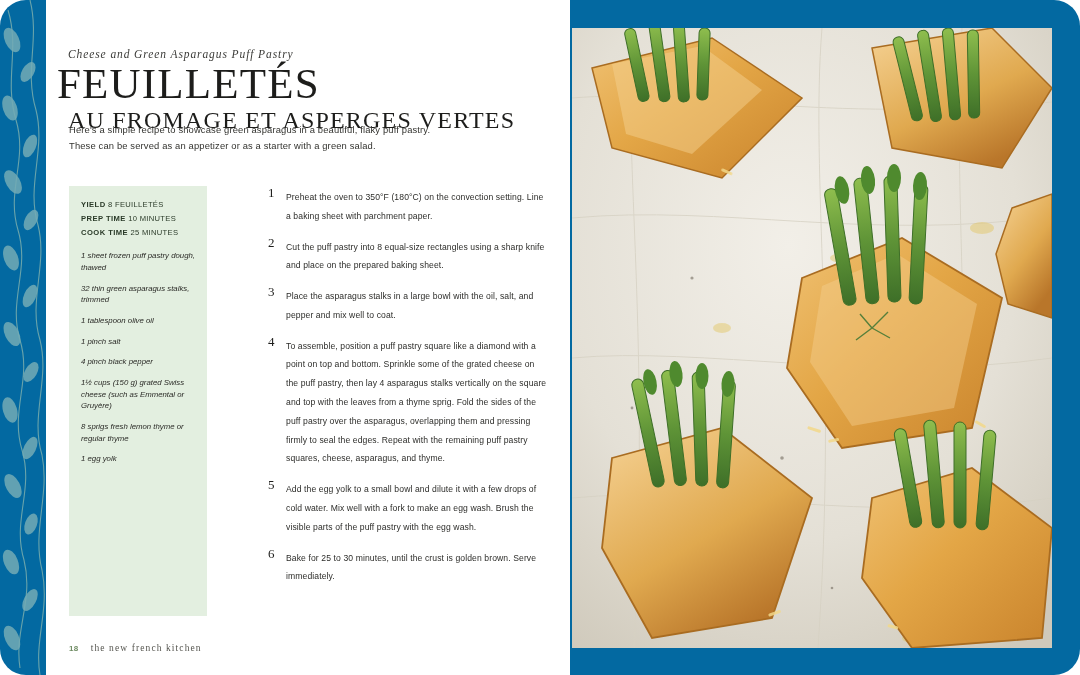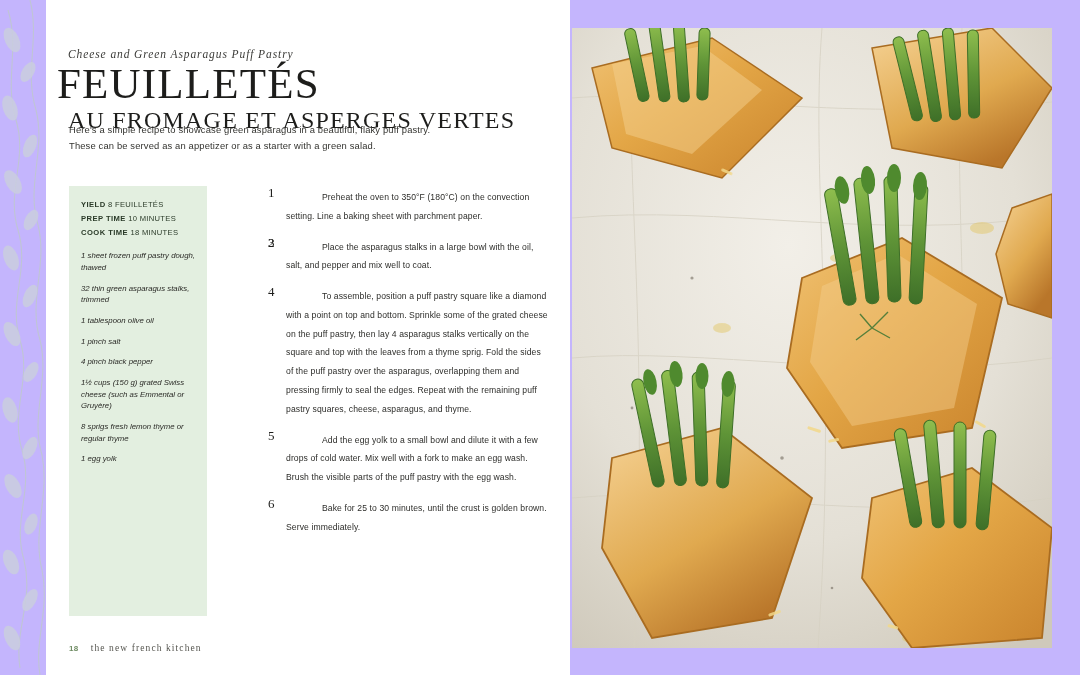--- a/index.html
+++ b/index.html
@@ -12,21 +12,22 @@
     width: 1080px;
     height: 675px;
     font-family: "Liberation Sans", sans-serif;
     overflow: hidden;
   }
 
   #page {
     position: relative;
     width: 1080px;
     height: 675px;
-    background: #c4b5fd;
+    background: #0369a1;
+    border-radius: 26px;
   }
 
   
   .leaf-border {
     position: absolute;
     left: 0;
     top: 0;
     width: 46px;
     height: 675px;
     opacity: 0.55;
@@ -134,21 +135,20 @@
     top: -1px;
     font-family: "Liberation Serif", serif;
     font-size: 13px;
     color: #1d1d1b;
   }
   .step .txt {
     font-size: 8.6px;
     line-height: 1.72;
     color: #2d2d2a;
     letter-spacing: 0.1px;
-    margin-left: 36px;
   }
 
   
   .footer {
     position: absolute;
     left: 23px;
     bottom: 22px;
     display: flex;
     align-items: baseline;
     gap: 12px;
@@ -221,41 +221,42 @@
         <div>
           <span class="k">YIELD</span>
           <span>8 FEUILLETÉS</span>
         </div>
         <div>
           <span class="k">PREP TIME</span>
           <span>10 MINUTES</span>
         </div>
         <div>
           <span class="k">COOK TIME</span>
-          <span>18 MINUTES</span>
+          <span>25 MINUTES</span>
         </div>
       </div>
 
       <div class="ing">1 sheet frozen puff pastry dough, thawed</div>
       <div class="ing">32 thin green asparagus stalks, trimmed</div>
       <div class="ing">1 tablespoon olive oil</div>
       <div class="ing">1 pinch salt</div>
       <div class="ing">4 pinch black pepper</div>
       <div class="ing">1½ cups (150 g) grated Swiss cheese (such as Emmental or Gruyère)</div>
       <div class="ing">8 sprigs fresh lemon thyme or regular thyme</div>
       <div class="ing">1 egg yolk</div>
     </div>
 
     <div class="steps">
       <div class="step">
         <span class="num">1</span>
         <span class="txt">Preheat the oven to 350°F (180°C) on the convection setting. Line a baking sheet with parchment paper.</span>
       </div>
       <div class="step">
         <span class="num">2</span>
+        <span class="txt">Cut the puff pastry into 8 equal-size rectangles using a sharp knife and place on the prepared baking sheet.</span>
       </div>
       <div class="step">
         <span class="num">3</span>
         <span class="txt">Place the asparagus stalks in a large bowl with the oil, salt, and pepper and mix well to coat.</span>
       </div>
       <div class="step">
         <span class="num">4</span>
         <span class="txt">To assemble, position a puff pastry square like a diamond with a point on top and bottom. Sprinkle some of the grated cheese on the puff pastry, then lay 4 asparagus stalks vertically on the square and top with the leaves from a thyme sprig. Fold the sides of the puff pastry over the asparagus, overlapping them and pressing firmly to seal the edges. Repeat with the remaining puff pastry squares, cheese, asparagus, and thyme.</span>
       </div>
       <div class="step">

